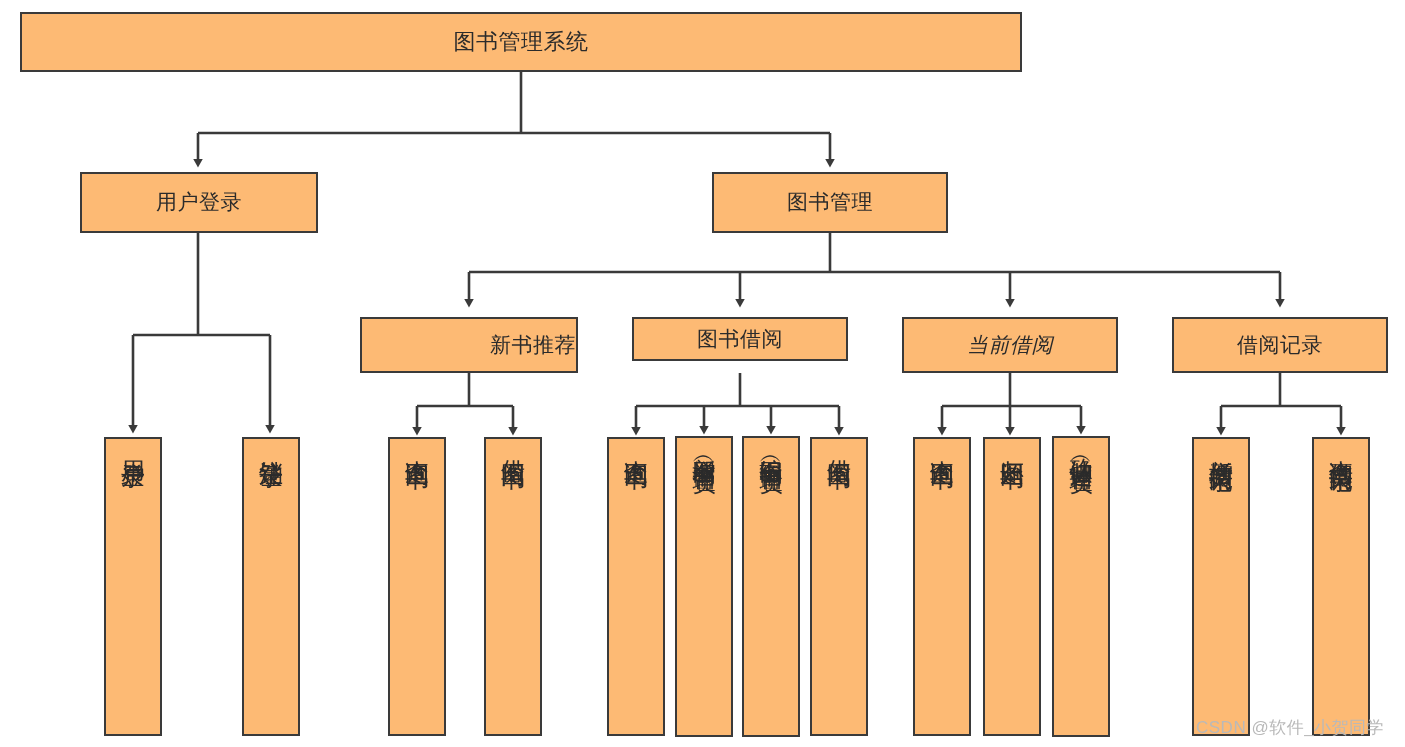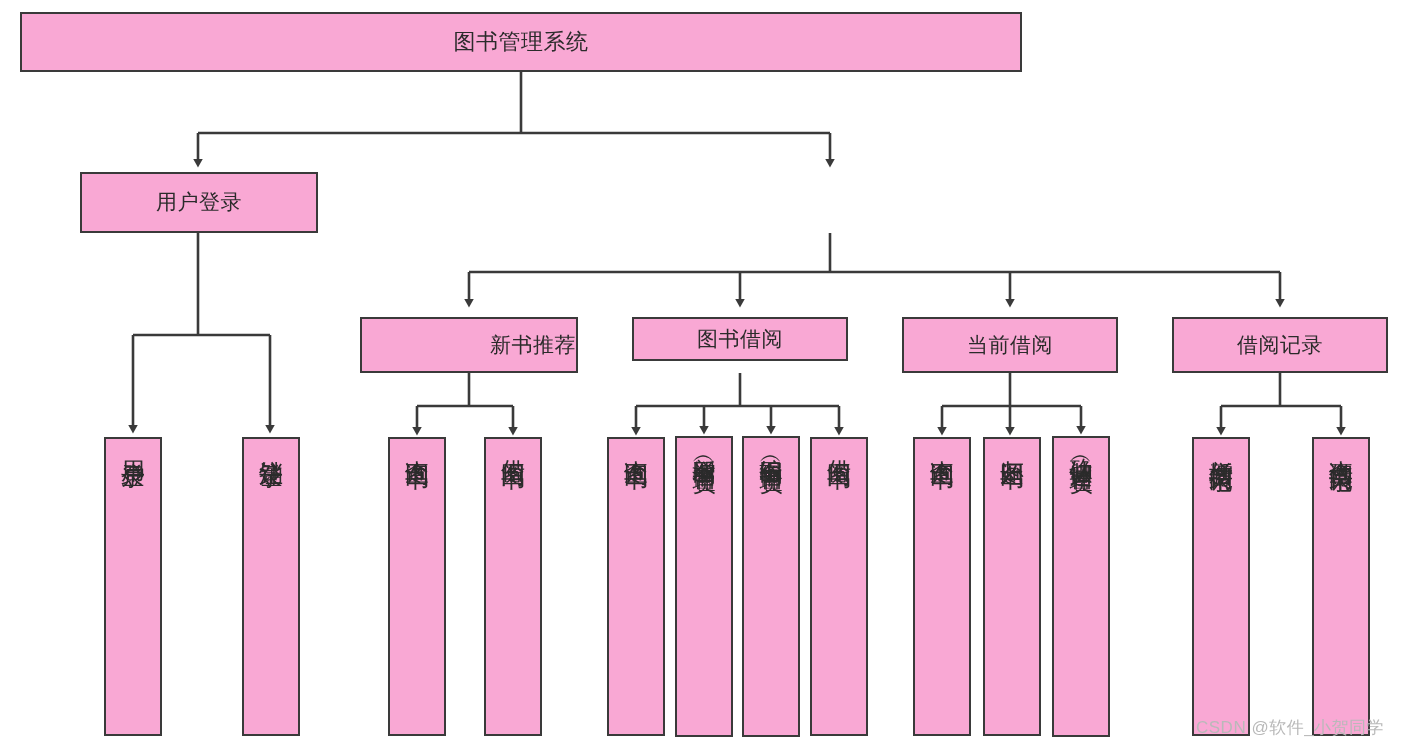--- a/index.html
+++ b/index.html
@@ -22,21 +22,21 @@
     position: absolute;
     left: 0;
     top: 0;
     width: 1405px;
     height: 747px;
     pointer-events: none;
   }
   .node {
     position: absolute;
     box-sizing: border-box;
-    background: #f9a8d4;
+    background: #fdba74;
     border: 2px solid #3a3a3a;
     display: flex;
     align-items: center;
     justify-content: center;
     color: #2b2b2b;
   }
   .node-label {
     display: block;
     text-align: center;
     line-height: 1.18;
@@ -134,30 +134,33 @@
   </svg>
 
   <div class="node horiz root" style="left:20px; top:12px; width:1002px; height:60px;">
     <span class="node-label">图书管理系统</span>
   </div>
 
   <div class="node horiz" style="left:80px; top:172px; width:238px; height:61px;">
     <span class="node-label">用户登录</span>
   </div>
 
+  <div class="node horiz" style="left:712px; top:172px; width:236px; height:61px;">
+    <span class="node-label">图书管理</span>
+  </div>
 
   <div class="node horiz" style="left:360px; top:317px; width:218px; height:56px;justify-content:flex-end;">
     <span class="node-label">新书推荐</span>
   </div>
 
   <div class="node horiz" style="left:632px; top:317px; width:216px; height:44px;">
     <span class="node-label">图书借阅</span>
   </div>
 
-  <div class="node horiz" style="left:902px; top:317px; width:216px; height:56px;">
+  <div class="node horiz" style="left:902px; top:317px; width:216px; height:56px;font-style:italic;">
     <span class="node-label">当前借阅</span>
   </div>
 
   <div class="node horiz" style="left:1172px; top:317px; width:216px; height:56px;">
     <span class="node-label">借阅记录</span>
   </div>
 
   <div class="node vert" style="left:104px; top:437px; width:58px; height:299px;">
     <span class="node-label">用户登录</span>
   </div>

